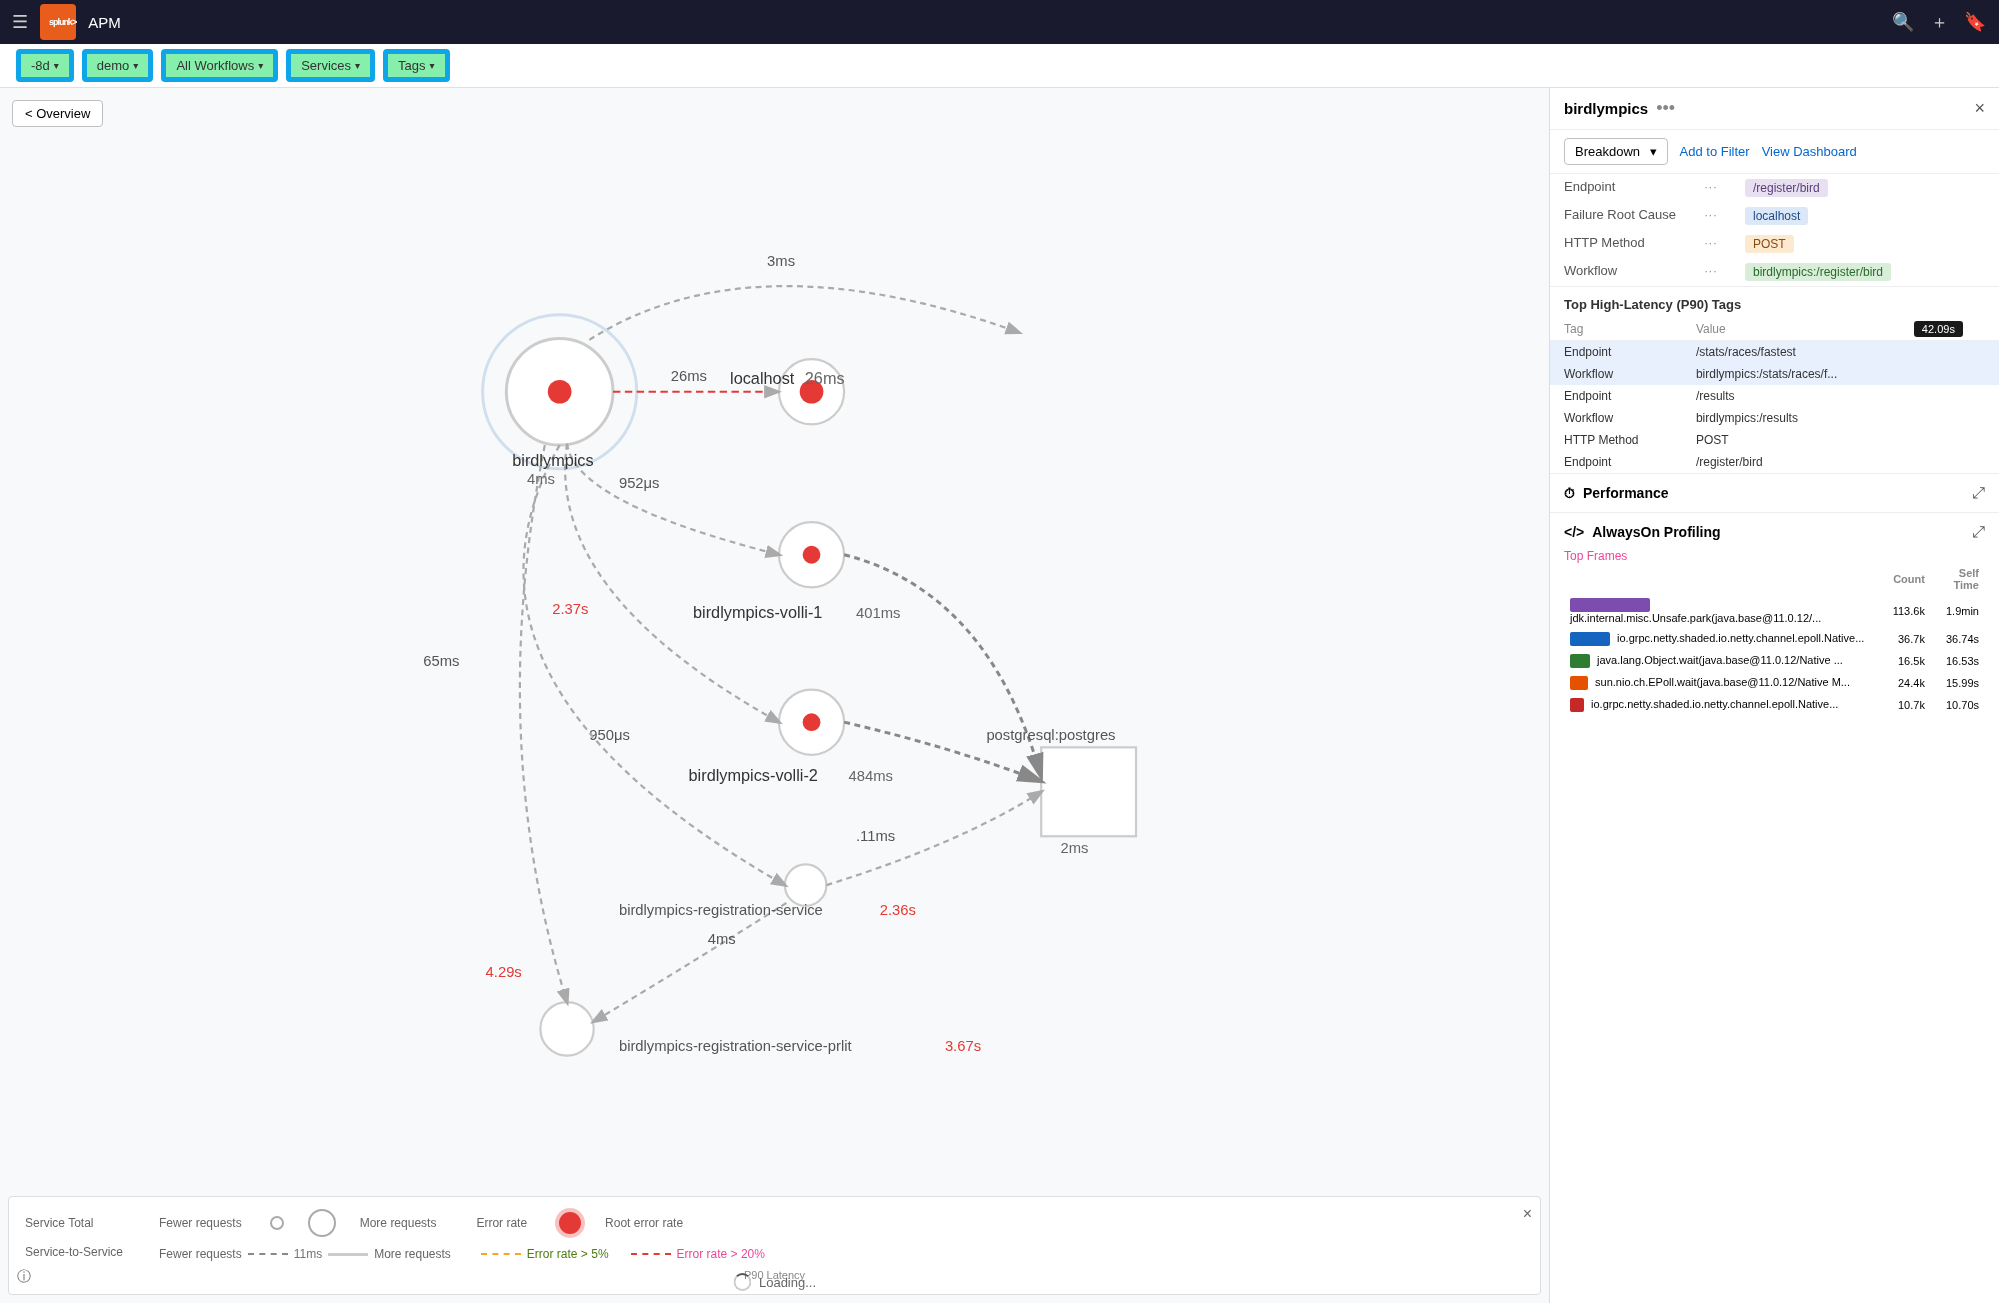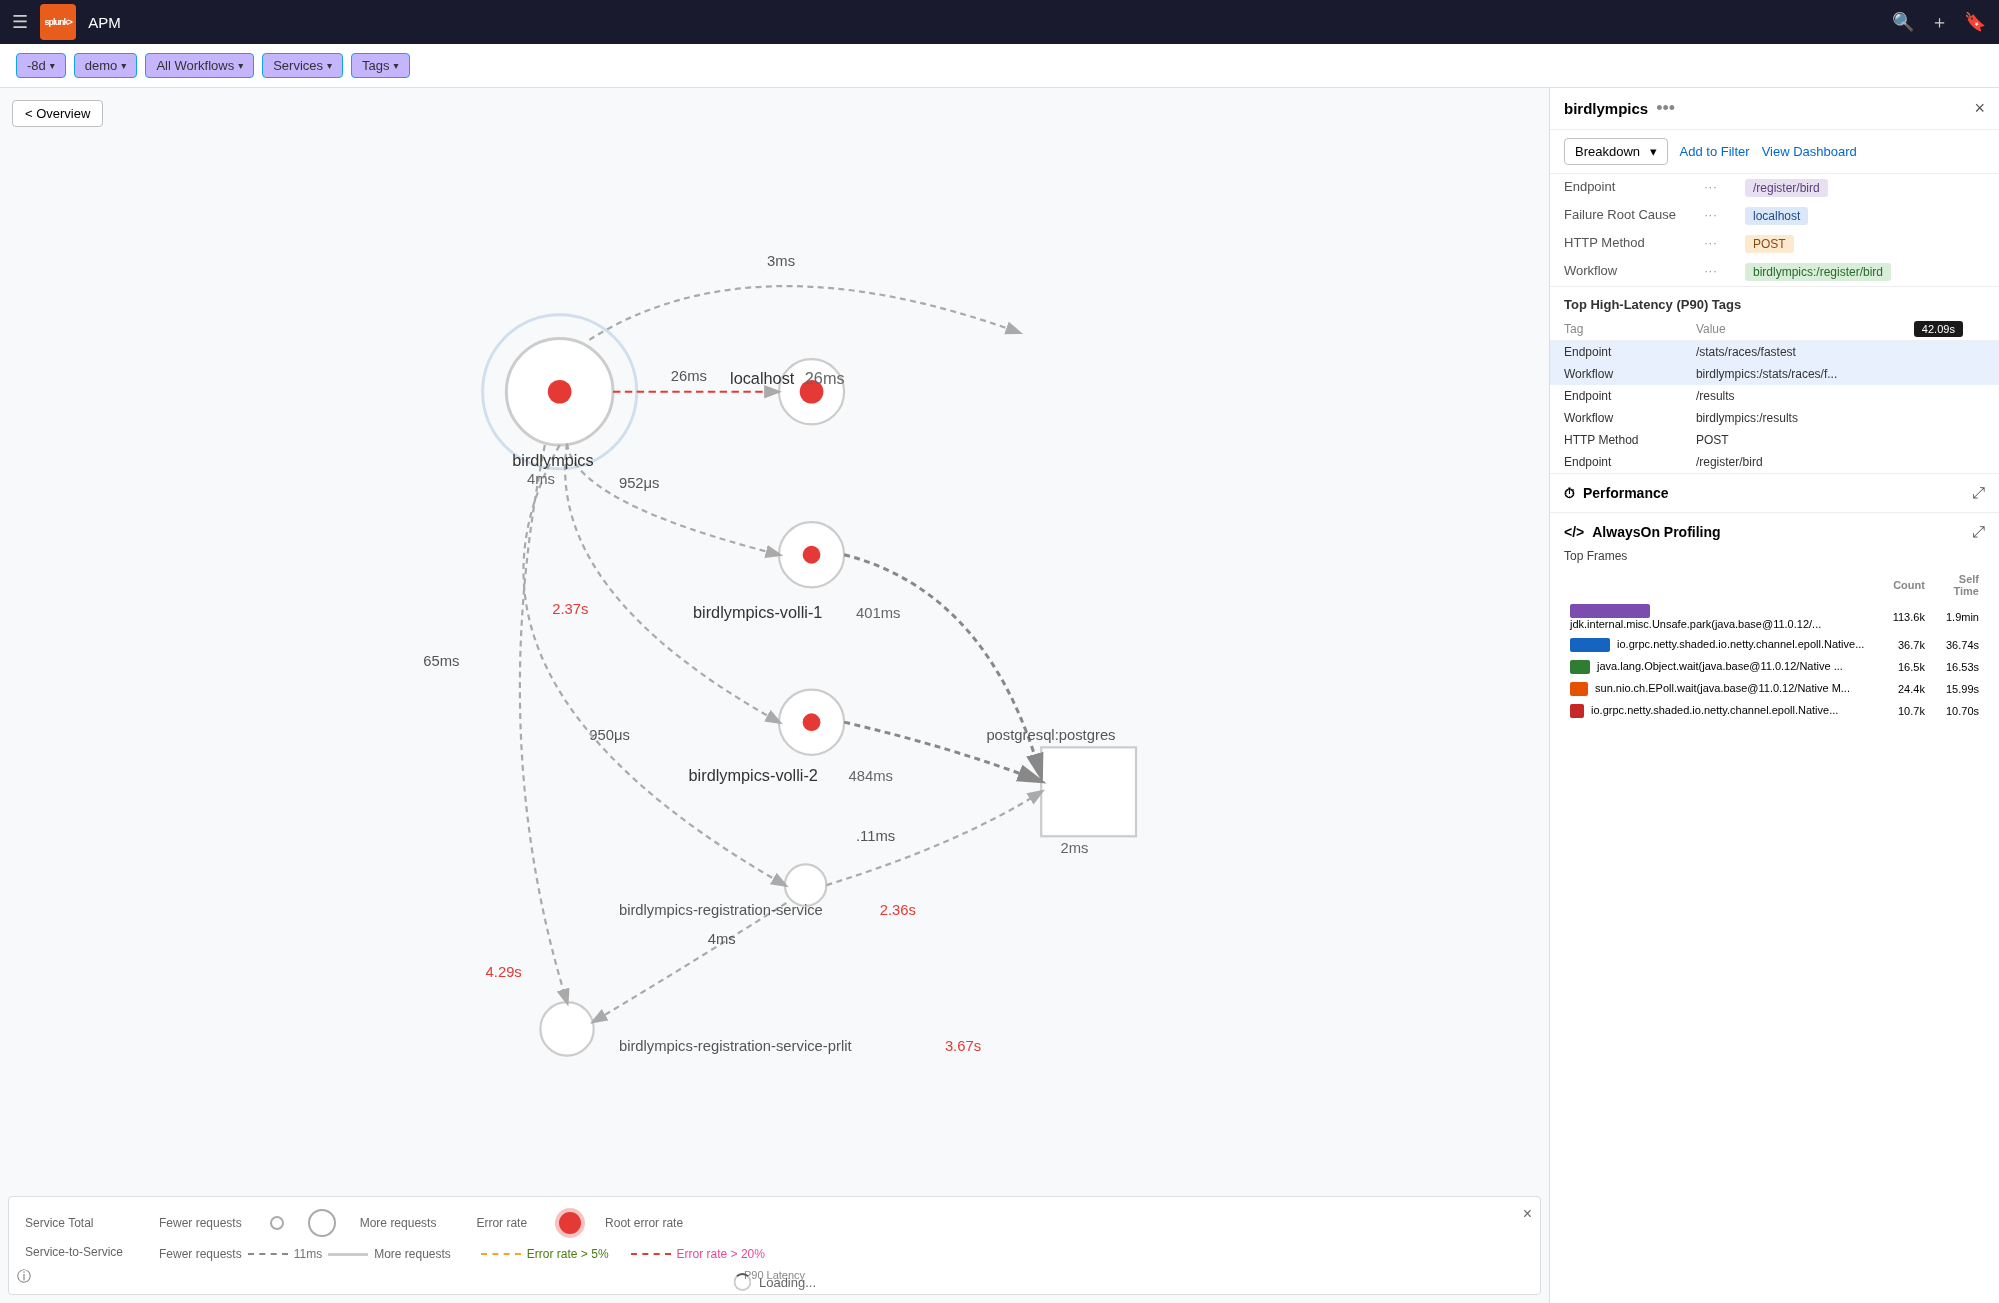--- a/index.html
+++ b/index.html
@@ -6,33 +6,33 @@
     body { font-family: -apple-system, BlinkMacSystemFont, 'Segoe UI', sans-serif; font-size: 13px; background: #f2f4f5; overflow: hidden; }
 
     
     .top-nav {
       display: flex; align-items: center; background: #1a1a2e; color: #fff;
       height: 44px; padding: 0 12px; gap: 12px;
     }
     .hamburger { font-size: 18px; cursor: pointer; color: #ccc; }
     .splunk-logo {
       background: #e85c1c; border-radius: 4px; width: 36px; height: 36px;
-      display: flex; align-items: center; justify-content: center; color: #fff; font-weight: 700; font-size: 11px;
+      display: flex; align-items: center; justify-content: flex-end; color: #fff; font-weight: 700; font-size: 11px;
     }
     .app-title { font-size: 15px; font-weight: 400; color: #fff; }
     .top-nav-right { margin-left: auto; display: flex; gap: 16px; align-items: center; color: #ccc; font-size: 18px; }
 
     
     .filter-bar {
       display: flex; align-items: center; background: #fff; border-bottom: 1px solid #e0e0e0;
       height: 44px; padding: 0 16px; gap: 8px;
     }
     .filter-btn {
       display: flex; align-items: center; gap: 4px; padding: 4px 10px;
-      border: 1px solid #0ea5e9; border-radius: 4px; background: #c4b5fd;
+      border: 5px solid #0ea5e9; border-radius: 4px; background: #86efac;
       cursor: pointer; font-size: 13px; color: #333;
     }
     .filter-btn .caret { font-size: 10px; }
 
     
     .main-layout { display: flex; height: calc(100vh - 88px); }
 
     
     .canvas-area {
       flex: 1; position: relative; background: #f8f9fa; overflow: hidden;
@@ -126,21 +126,21 @@
       border-top: 1px solid #eee; padding: 10px 14px;
       display: flex; align-items: center; justify-content: space-between; cursor: pointer;
     }
     .perf-title { font-size: 14px; font-weight: 600; display: flex; align-items: center; gap: 8px; }
     .expand-icon { color: #555; font-size: 16px; }
 
     
     .profiling-section { border-top: 1px solid #eee; padding: 10px 14px 6px; }
     .profiling-header { display: flex; align-items: center; justify-content: space-between; margin-bottom: 8px; }
     .profiling-title { font-size: 14px; font-weight: 600; display: flex; align-items: center; gap: 8px; }
-    .frames-label { font-size: 12px; color: #404040; margin-bottom: 6px; }
+    .frames-label { font-size: 12px; color: #ec4899; }
     .frames-table { width: 100%; font-size: 11px; }
     .frames-table th { color: #888; text-align: right; padding: 2px 4px; }
     .frames-table th:first-child { text-align: left; }
     .frames-table td { padding: 3px 4px; text-align: right; }
     .frames-table td:first-child { text-align: left; }
     .frame-bar { display: inline-block; height: 14px; border-radius: 2px; vertical-align: middle; margin-right: 4px; }
     .frame-purple { background: #7c4daf; }
     .frame-blue { background: #1565c0; }
     .frame-green { background: #2e7d32; }
     .frame-orange { background: #e65100; }

